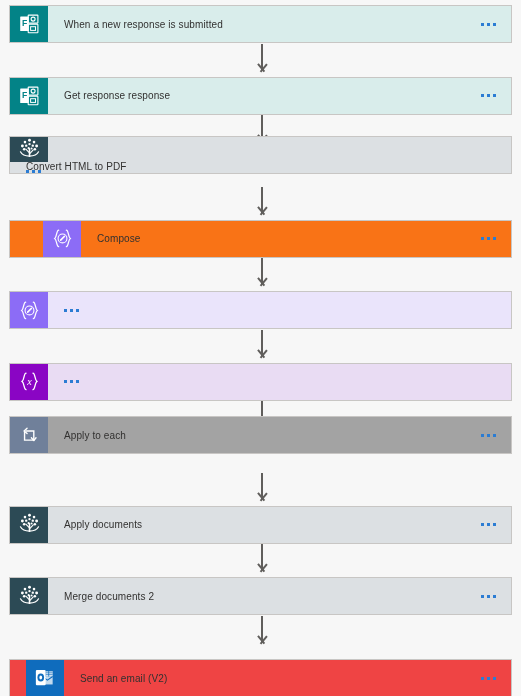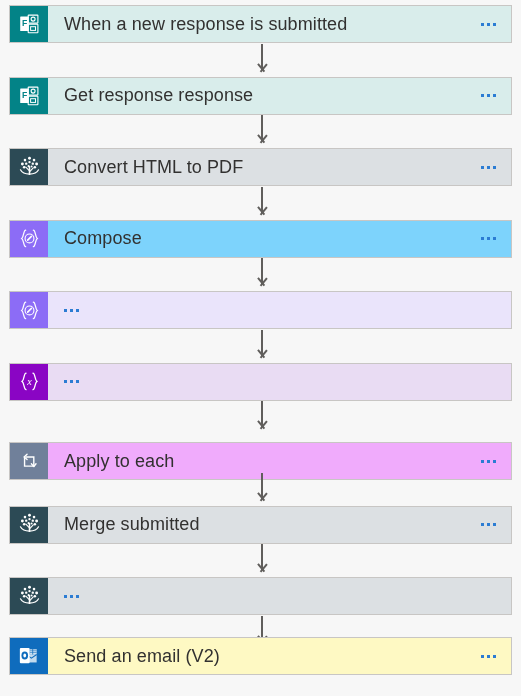--- a/index.html
+++ b/index.html
@@ -49,21 +49,21 @@
 
   .step-icon svg {
     display: block;
   }
 
   .step-title {
     flex: 1 1 auto;
     display: flex;
     align-items: center;
     padding-left: 16px;
-    font-size: 18px;
+    font-size: 10px;
     color: #323130;
     letter-spacing: 0.1px;
     white-space: nowrap;
     overflow: hidden;
     text-overflow: ellipsis;
   }
 
   .step-menu {
     width: 46px;
     min-width: 46px;
@@ -167,21 +167,21 @@
         <i></i>
       </div>
     </div>
     <div class="connector" style="top: 115px;">
       <div class="stem"></div>
       <div class="head">
         <span class="l"></span>
         <span class="r"></span>
       </div>
     </div>
-    <div class="step" style="top: 148px; background: rgb(220, 224, 227);">
+    <div class="step" style="top: 136px; background: rgb(220, 224, 227); flex-direction: column;">
       <div class="step-icon" style="background: rgb(44, 74, 85);">
         <svg width="25" height="25" viewBox="0 0 26 26">
           <g fill="#ffffff">
             <circle cx="13" cy="3.4" r="1.5"></circle>
             <circle cx="8.3" cy="5.3" r="1.35"></circle>
             <circle cx="17.7" cy="5.3" r="1.35"></circle>
             <circle cx="5.6" cy="9.3" r="1.5"></circle>
             <circle cx="20.4" cy="9.3" r="1.5"></circle>
             <circle cx="9.6" cy="9.0" r="1.25"></circle>
             <circle cx="16.4" cy="9.0" r="1.25"></circle>
@@ -203,21 +203,21 @@
         <i></i>
       </div>
     </div>
     <div class="connector" style="top: 186.5px;">
       <div class="stem"></div>
       <div class="head">
         <span class="l"></span>
         <span class="r"></span>
       </div>
     </div>
-    <div class="step" style="top: 219.5px; background: #7dd3fc;">
+    <div class="step" style="top: 219.5px; background: #f97316; padding-left: 33px;">
       <div class="step-icon" style="background: rgb(140, 108, 246);">
         <svg width="25" height="25" viewBox="0 0 26 26">
           <path d="M9.0 4.3 C6.6 4.3 7.3 11.2 4.9 12.9 C7.3 14.6 6.6 21.5 9.0 21.5" fill="none" stroke="#ffffff" stroke-width="1.3" stroke-linecap="round"></path>
           <path d="M17.0 4.3 C19.4 4.3 18.7 11.2 21.1 12.9 C18.7 14.6 19.4 21.5 17.0 21.5" fill="none" stroke="#ffffff" stroke-width="1.3" stroke-linecap="round"></path>
           <ellipse cx="13" cy="12.9" rx="4.6" ry="4.6" fill="none" stroke="#ffffff" stroke-width="1.15"></ellipse>
           <path d="M11.1 14.7 L15.0 10.8" stroke="#ffffff" stroke-width="1.6" stroke-linecap="round"></path>
           <path d="M10.6 15.2 L11.3 13.9 L12.0 14.6 Z" fill="#ffffff"></path>
         </svg>
       </div>
       <div class="step-title">Compose</div>
@@ -271,21 +271,21 @@
         <i></i>
       </div>
     </div>
     <div class="connector" style="top: 401px;">
       <div class="stem"></div>
       <div class="head">
         <span class="l"></span>
         <span class="r"></span>
       </div>
     </div>
-    <div class="step" style="top: 442px; background: #f0abfc;">
+    <div class="step" style="top: 416px; background: #a3a3a3;">
       <div class="step-icon" style="background: rgb(112, 128, 154);">
         <svg width="24" height="24" viewBox="0 0 26 26">
           <path d="M8.2 8.6 L8.2 18.6 L18.2 18.6 L18.2 8.6 L10.2 8.6" fill="none" stroke="#ffffff" stroke-width="1.5" stroke-linecap="square"></path>
           <path d="M10.9 5.6 L7.7 8.6 L10.9 11.3" fill="none" stroke="#ffffff" stroke-width="1.5" stroke-linecap="round" stroke-linejoin="round"></path>
           <path d="M15.6 16.0 L18.2 19.1 L20.6 16.0" fill="none" stroke="#ffffff" stroke-width="1.5" stroke-linecap="round" stroke-linejoin="round"></path>
         </svg>
       </div>
       <div class="step-title">Apply to each</div>
       <div class="step-menu">
         <i></i>
@@ -315,21 +315,21 @@
             <circle cx="7.4" cy="12.7" r="1.3"></circle>
             <circle cx="18.6" cy="12.7" r="1.3"></circle>
             <circle cx="12.1" cy="11.6" r="1.1"></circle>
             <circle cx="15.2" cy="11.9" r="1.0"></circle>
             <rect x="12.2" y="11.5" width="1.6" height="9.4" rx="0.7"></rect>
           </g>
           <path d="M3.6 15.4 C6.6 21.4 19.4 21.4 22.4 15.4" fill="none" stroke="#ffffff" stroke-width="1.25" stroke-linecap="round"></path>
           <path d="M13 16.4 L9.2 12.6 M13 17.6 L16.9 13.3" stroke="#ffffff" stroke-width="1.15" stroke-linecap="round"></path>
         </svg>
       </div>
-      <div class="step-title">Merge submitted</div>
+      <div class="step-title">Apply documents</div>
       <div class="step-menu">
         <i></i>
         <i></i>
         <i></i>
       </div>
     </div>
     <div class="connector" style="top: 544px;">
       <div class="stem"></div>
       <div class="head">
         <span class="l"></span>
@@ -351,34 +351,35 @@
             <circle cx="7.4" cy="12.7" r="1.3"></circle>
             <circle cx="18.6" cy="12.7" r="1.3"></circle>
             <circle cx="12.1" cy="11.6" r="1.1"></circle>
             <circle cx="15.2" cy="11.9" r="1.0"></circle>
             <rect x="12.2" y="11.5" width="1.6" height="9.4" rx="0.7"></rect>
           </g>
           <path d="M3.6 15.4 C6.6 21.4 19.4 21.4 22.4 15.4" fill="none" stroke="#ffffff" stroke-width="1.25" stroke-linecap="round"></path>
           <path d="M13 16.4 L9.2 12.6 M13 17.6 L16.9 13.3" stroke="#ffffff" stroke-width="1.15" stroke-linecap="round"></path>
         </svg>
       </div>
+      <div class="step-title">Merge documents 2</div>
       <div class="step-menu">
         <i></i>
         <i></i>
         <i></i>
       </div>
     </div>
     <div class="connector" style="top: 615.5px;">
       <div class="stem"></div>
       <div class="head">
         <span class="l"></span>
         <span class="r"></span>
       </div>
     </div>
-    <div class="step" style="top: 637px; background: #fef9c3;">
+    <div class="step" style="top: 659px; background: #ef4444; padding-left: 16px;">
       <div class="step-icon" style="background: rgb(15, 108, 189);">
         <svg width="24" height="24" viewBox="0 0 26 26">
           <rect x="10.0" y="5.4" width="11.3" height="6.0" fill="#ffffff" opacity="0.92"></rect>
           <rect x="10.0" y="11.4" width="11.3" height="8.6" fill="#ffffff" opacity="0.75"></rect>
           <path d="M10.0 11.4 L15.6 15.4 L21.3 11.4" fill="none" stroke="#0F6CBD" stroke-width="1.1"></path>
           <path d="M10.0 5.4 L21.3 5.4 M10.0 7.4 L21.3 7.4 M10.0 9.4 L21.3 9.4" stroke="#0F6CBD" stroke-width="0.8"></path>
           <path d="M13.6 5.4 L13.6 11.4 M17.0 5.4 L17.0 11.4" stroke="#0F6CBD" stroke-width="0.8"></path>
           <rect x="3.1" y="4.2" width="10.6" height="16.6" rx="1.1" fill="#ffffff"></rect>
           <ellipse cx="8.4" cy="12.5" rx="3.6" ry="4.3" fill="#0F6CBD"></ellipse>
           <ellipse cx="8.4" cy="12.5" rx="1.5" ry="2.2" fill="#ffffff"></ellipse>

